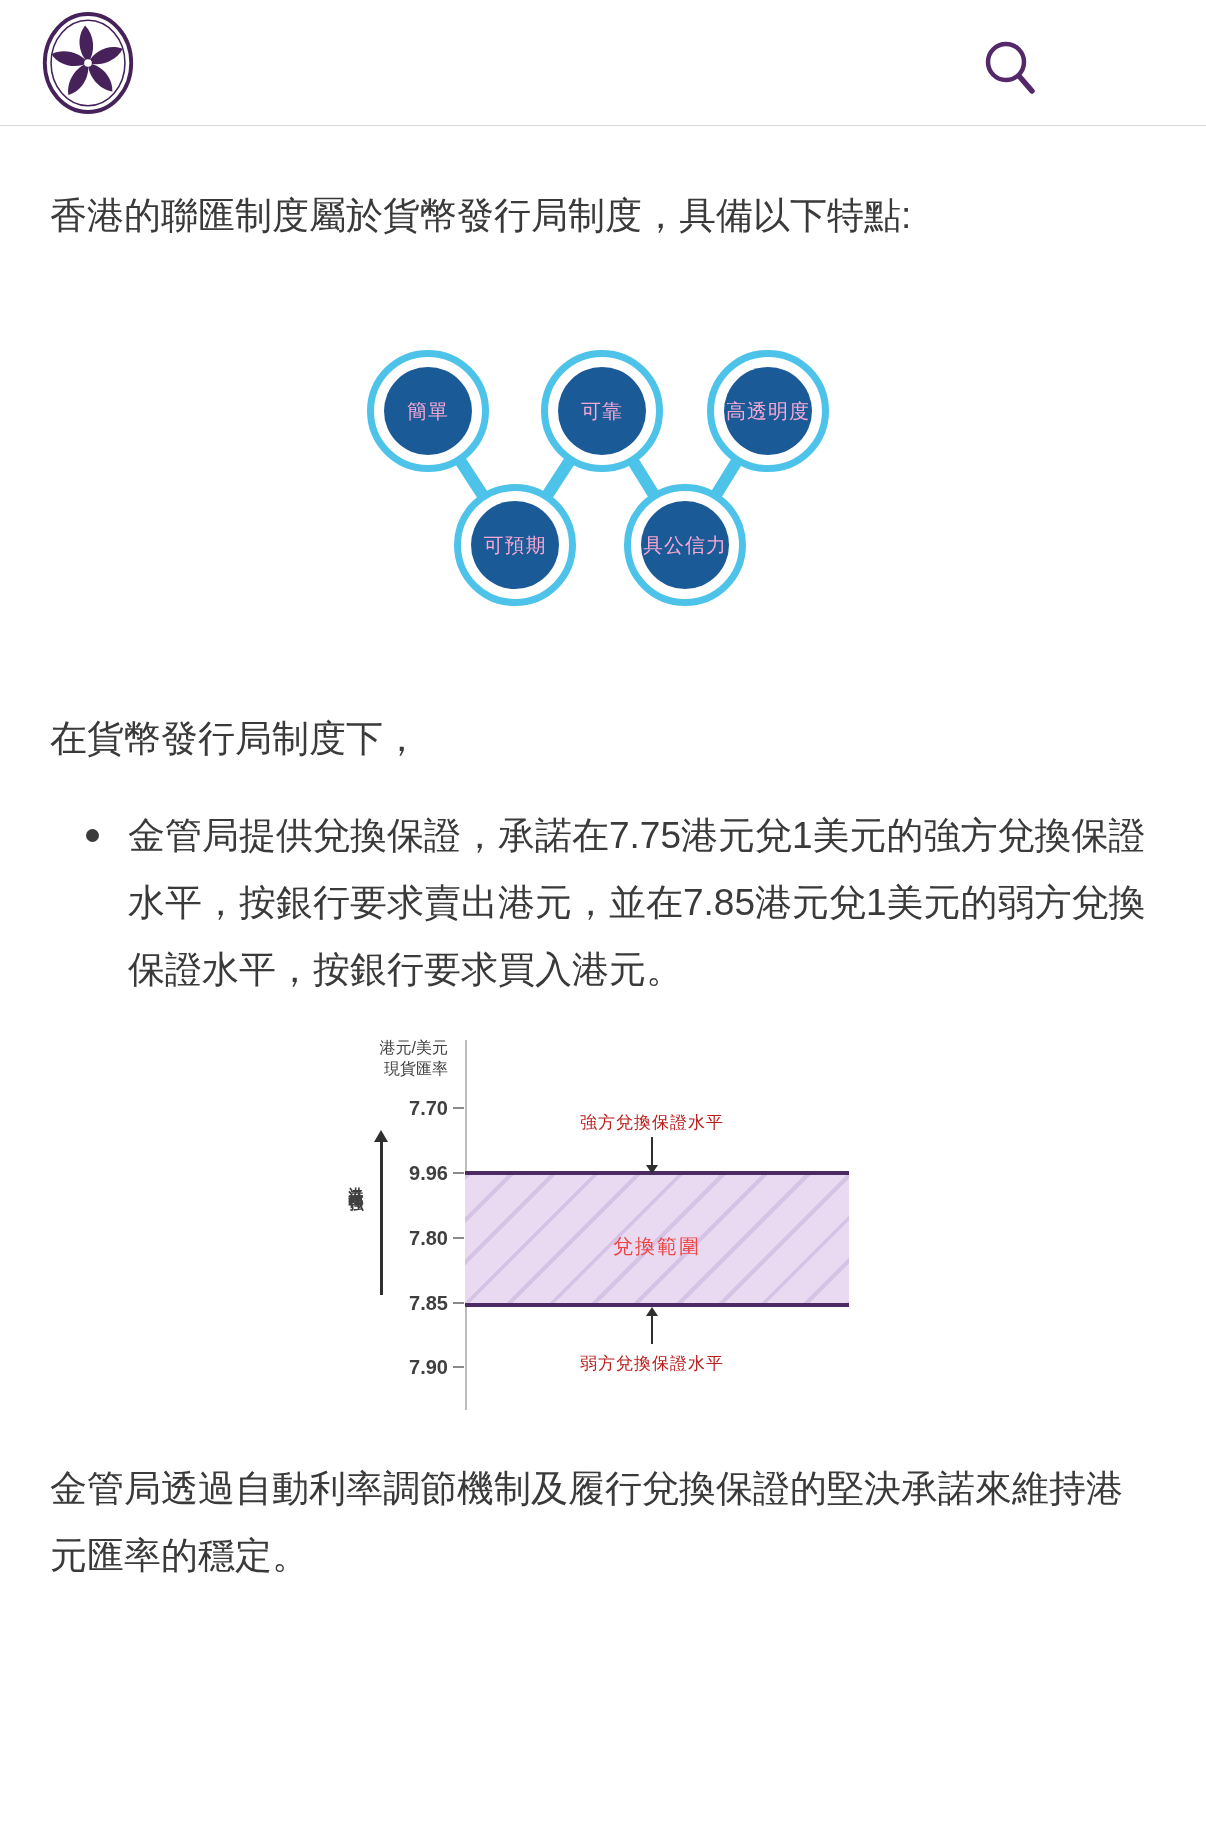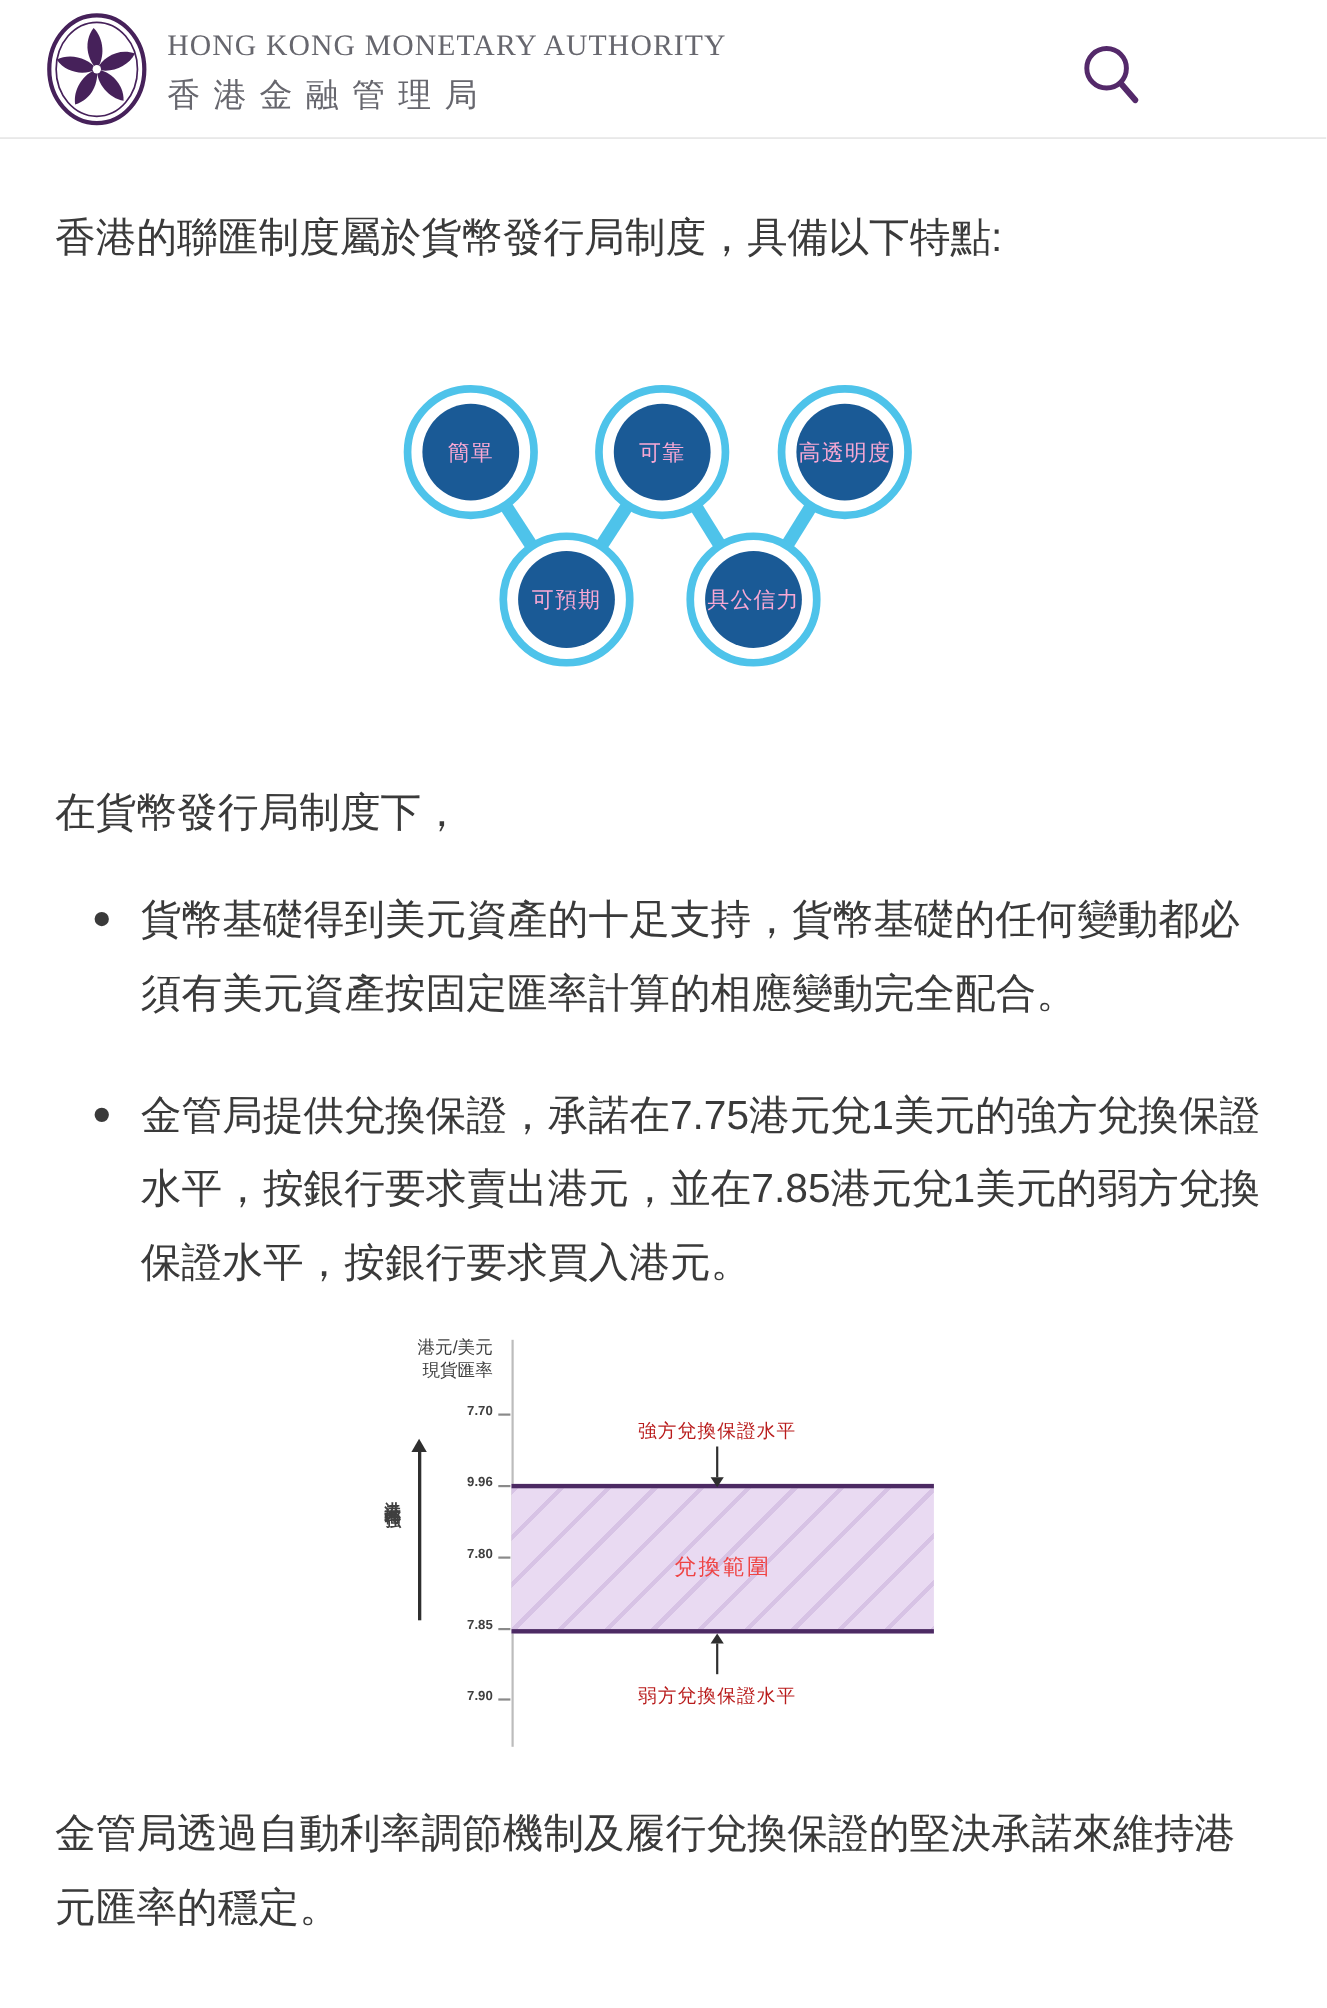--- a/index.html
+++ b/index.html
@@ -43,21 +43,21 @@
   .bullets li:last-child{margin-bottom:0;}
   .bullets li::before{
     content:"";position:absolute;left:36px;top:27px;width:13px;height:13px;border-radius:50%;background:#3a3a3a;
   }
   
   .chart{position:relative;height:400px;margin-top:22px;}
   .chart-ylabel{position:absolute;left:288px;top:12px;width:110px;text-align:right;
     font-size:16px;line-height:21px;color:#3f3f3f;font-weight:500;}
   .y-axis{position:absolute;left:415px;top:15px;width:2px;height:370px;background:#bcbcbc;}
   .ytick-label{position:absolute;width:60px;left:338px;text-align:right;
-    font-size:12px;font-weight:600;color:#3f3f3f;}
+    font-size:20px;font-weight:600;color:#3f3f3f;}
   .ytick-dash{position:absolute;left:403px;width:11px;height:2px;background:#8a8a8a;}
   .band{
     position:absolute;left:415px;top:146px;width:384px;height:136px;box-sizing:border-box;
     border-top:4px solid #4c2a63;border-bottom:4px solid #4c2a63;
     background:#e9daf2;
     background-image:repeating-linear-gradient(135deg,rgba(120,72,160,0.16) 0 4px,transparent 4px 30px);
   }
   .band-label{position:absolute;left:415px;top:208px;width:384px;text-align:center;
     font-size:20px;letter-spacing:2px;color:#ef4444;}
   .anno{position:absolute;width:300px;text-align:center;font-size:17px;letter-spacing:1px;color:#b91c1c;}
@@ -92,24 +92,20 @@
         <g fill="#46215a">
           <path d="M50 55 C 41 46 37 29 47 16 C 57 26 58 44 50 55 Z"></path>
           <path d="M50 55 C 41 46 37 29 47 16 C 57 26 58 44 50 55 Z" transform="rotate(72 50 55)"></path>
           <path d="M50 55 C 41 46 37 29 47 16 C 57 26 58 44 50 55 Z" transform="rotate(144 50 55)"></path>
           <path d="M50 55 C 41 46 37 29 47 16 C 57 26 58 44 50 55 Z" transform="rotate(216 50 55)"></path>
           <path d="M50 55 C 41 46 37 29 47 16 C 57 26 58 44 50 55 Z" transform="rotate(288 50 55)"></path>
         </g>
         <circle cx="50" cy="55" r="4" fill="#fff"></circle>
       </svg>
     </a>
-    <div class="org-names">
-      <div class="org-en">HONG KONG MONETARY AUTHORITY</div>
-      <div class="org-zh">香港金融管理局</div>
-    </div>
     <button class="search-btn">
       <svg width="60" height="62" viewBox="0 0 60 62">
         <circle cx="26" cy="24" r="18" fill="none" stroke="#54296a" stroke-width="4.5"></circle>
         <line x1="39" y1="38" x2="52" y2="53" stroke="#54296a" stroke-width="5.5" stroke-linecap="round"></line>
       </svg>
     </button>
     <button class="menu-btn">
       <span>
         <span class="menu-bar"></span>
         <span class="menu-bar"></span>
@@ -144,21 +140,20 @@
         <div class="feature-inner">可預期</div>
       </div>
       <div class="feature-circle fc5">
         <div class="feature-inner">具公信力</div>
       </div>
     </div>
 
     <p class="cb-intro">在貨幣發行局制度下，</p>
 
     <ul class="bullets">
-      <li>貨幣基礎得到美元資產的十足支持，貨幣基礎的任何變動都必須有美元資產按固定匯率計算的相應變動完全配合。</li>
       <li>金管局提供兌換保證，承諾在7.75港元兌1美元的強方兌換保證水平，按銀行要求賣出港元，並在7.85港元兌1美元的弱方兌換保證水平，按銀行要求買入港元。</li>
     </ul>
 
     <div class="chart">
 
       <div class="chart-ylabel">
         <div>港元/美元</div>
         <div>現貨匯率</div>
       </div>
 

